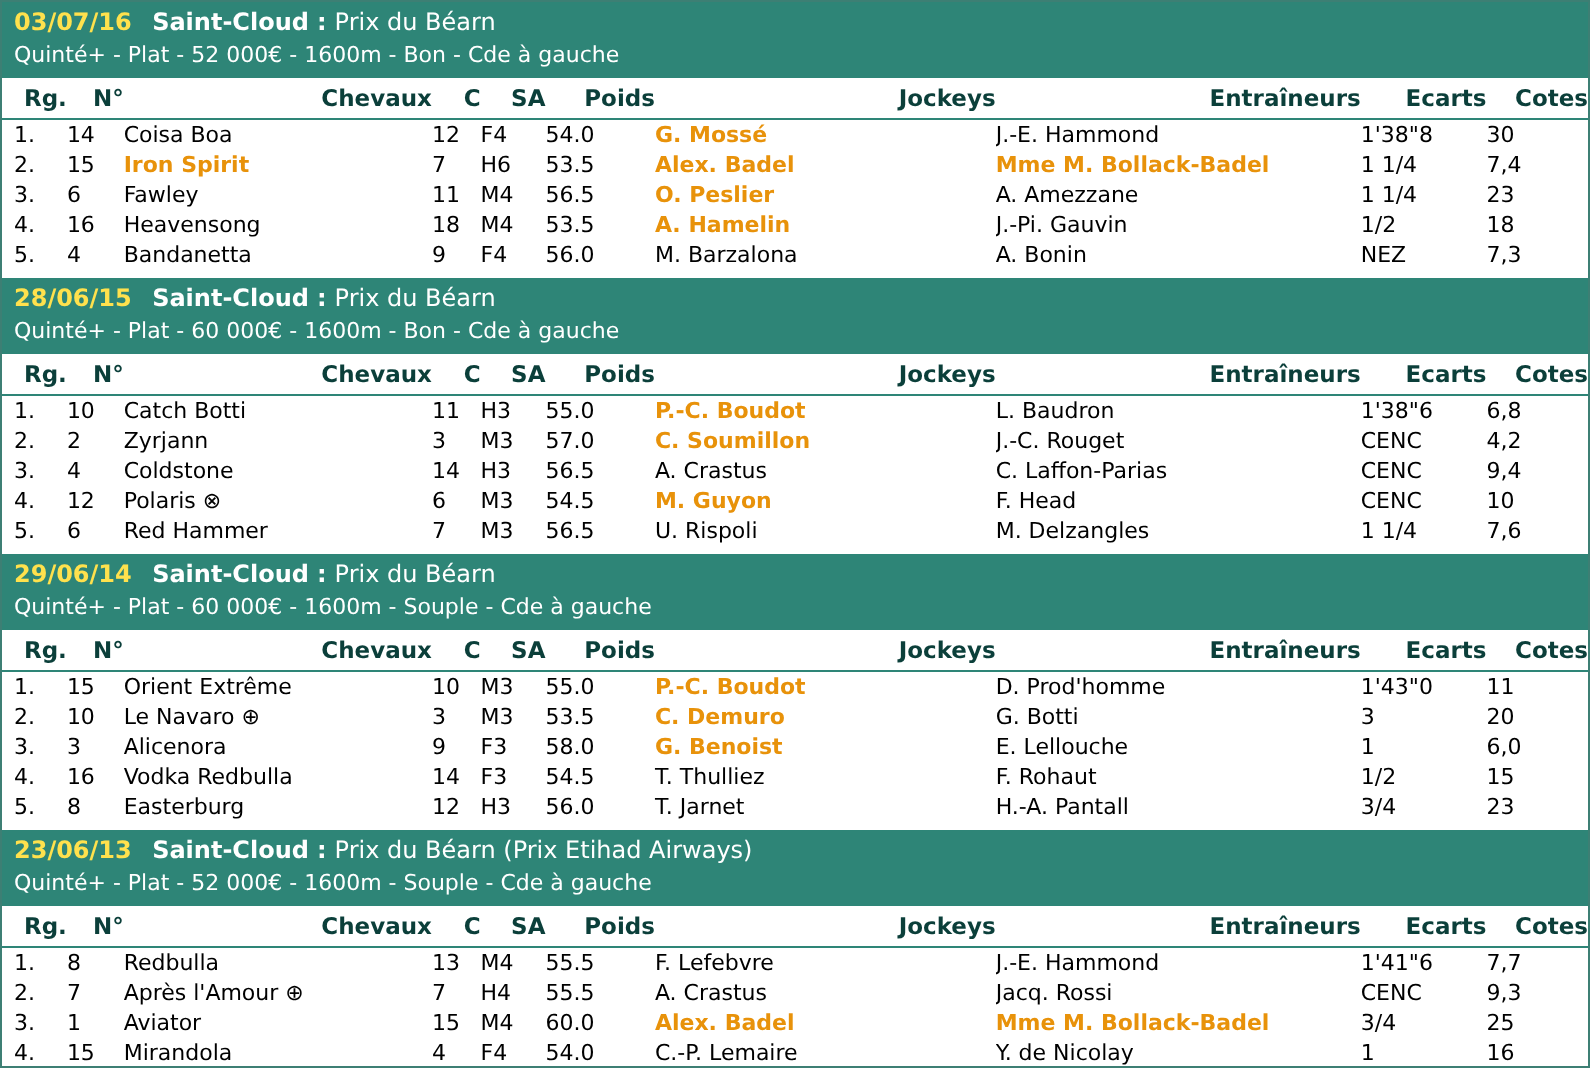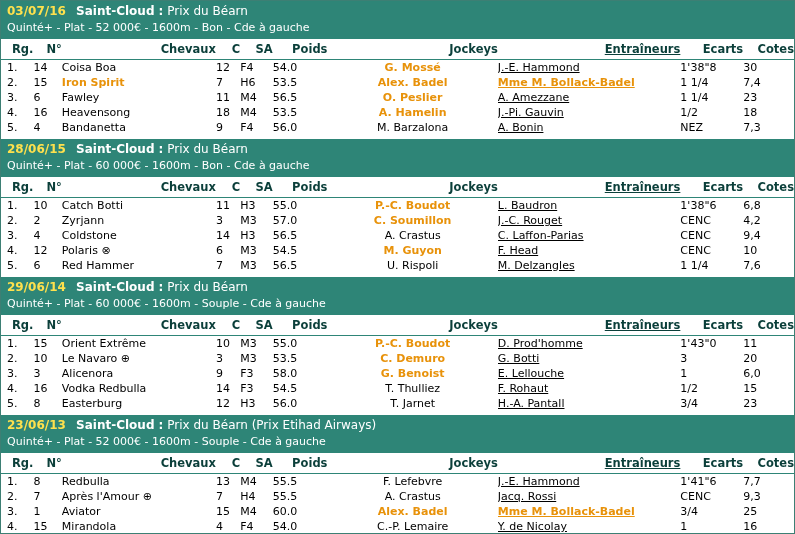--- a/index.html
+++ b/index.html
@@ -89,22 +89,22 @@
     overflow: hidden;
     text-overflow: clip;
   }
   
   .c-rg    { width: 26px; padding-left: 6px !important; }
   .c-num   { width: 28px; }
   .c-horse { width: 152px; }
   .c-c     { width: 24px; }
   .c-sa    { width: 32px; margin-top: 44px; }
   .c-poids { width: 54px; }
-  .c-jock  { width: 168px; text-align: center; }
-  .c-ent   { width: 180px; text-decoration: underline; }
+  .c-jock  { width: 168px; }
+  .c-ent   { width: 180px; }
   .c-ecart { width: 62px; }
   .c-cote  { width: 50px; }
 
   .hl { color: #e8920a; font-weight: bold; }
   .plain { color: #000000; }
 
   .divider-space { height: 4px; background: #ffffff; }
 </style>
 </head>
 <body>

